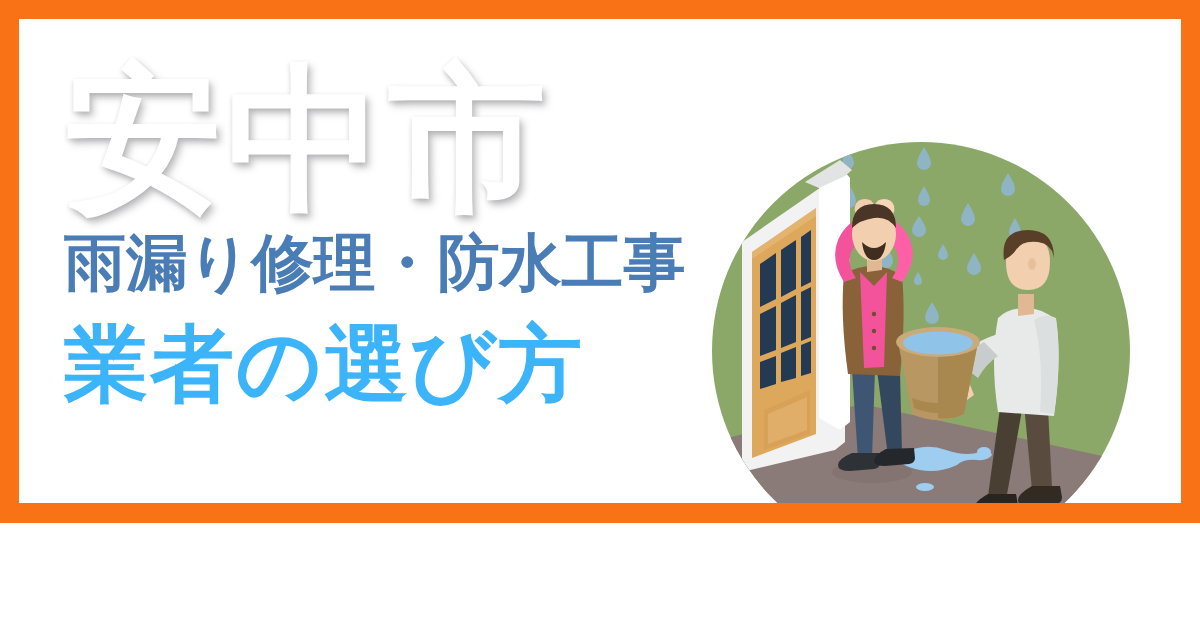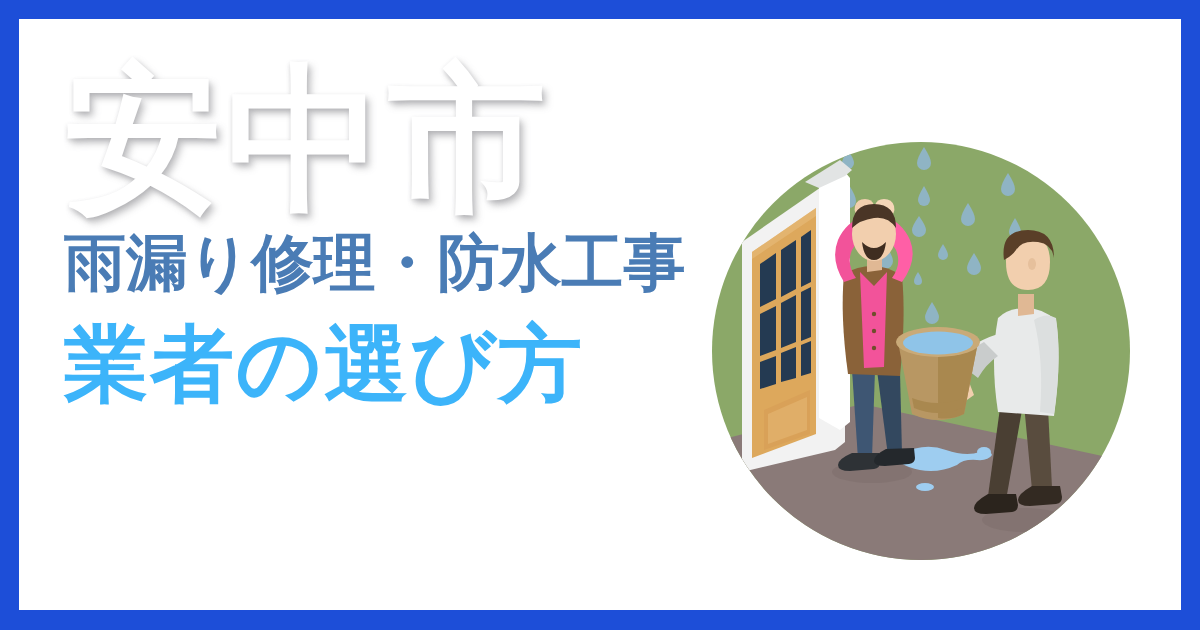--- a/index.html
+++ b/index.html
@@ -5,22 +5,22 @@
 <style>
   * { margin:0; padding:0; box-sizing:border-box; }
   html, body {
     width:1200px; height:630px;
     font-family:"Liberation Sans", sans-serif;
     background:#ffffff;
     overflow:hidden;
   }
   .banner {
     position:relative;
-    width:1200px; height:630px;
-    background:#1d4ed8;
+    width:1200px; height:523px;
+    background:#f97316;
     overflow:hidden;
   }
   .banner-inner {
     position:absolute;
     left:19px; top:19px; right:19px; bottom:20px;
     background:#ffffff;
     overflow:hidden;
   }
 
   

